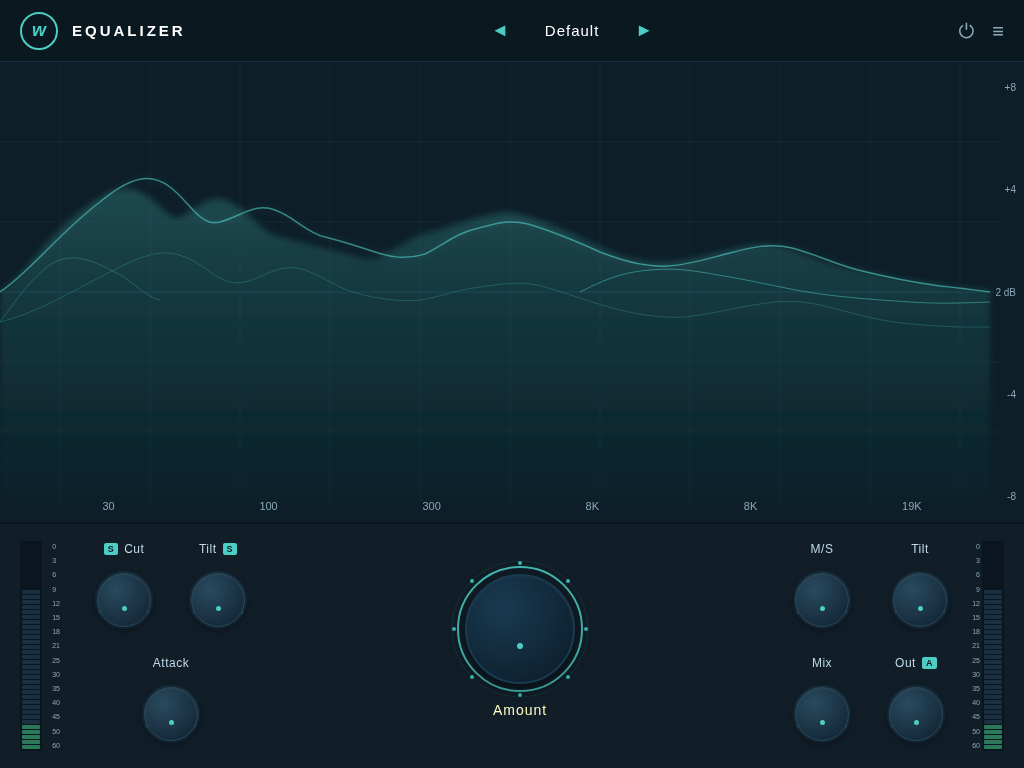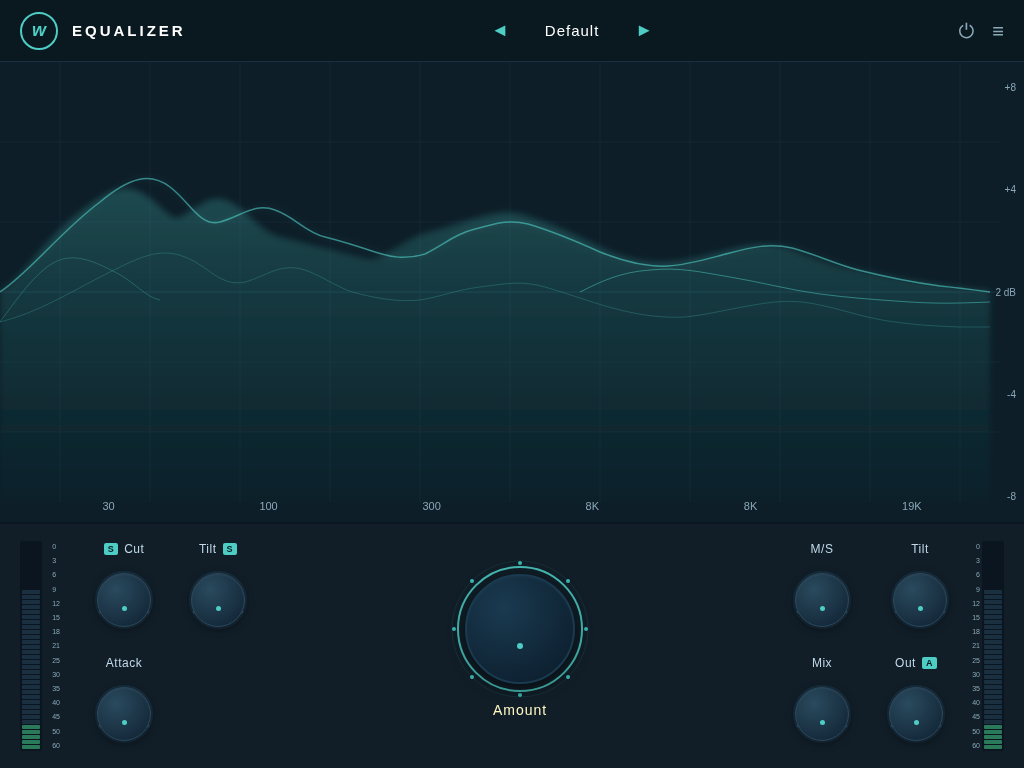--- a/index.html
+++ b/index.html
@@ -462,21 +462,21 @@
             <circle cx="56" cy="44" r="1.5" fill="#2a5060"></circle>
             <circle cx="32" cy="56" r="1.5" fill="#2a5060"></circle>
             <circle cx="8" cy="44" r="1.5" fill="#2a5060"></circle>
             <circle cx="10" cy="20" r="1.5" fill="#2a5060"></circle>
           </svg>
           <div class="knob" style="position:absolute; top:5px; left:5px;"></div>
         </div>
       </div>
     </div>
 
-    <div style="display:flex; gap:30px;">
+    <div style="display:flex; gap:30px;flex-direction:column;">
 
       <div class="knob-with-label">
         <div class="knob-label-top">
           <span>Attack</span>
         </div>
         <div style="position:relative;">
           <svg width="64" height="64" viewBox="0 0 64 64">
             <circle cx="32" cy="32" r="28" fill="none" stroke="#1a3040" stroke-width="2"></circle>
             <circle cx="32" cy="8" r="1.5" fill="#2a5060"></circle>
             <circle cx="54" cy="20" r="1.5" fill="#2a5060"></circle>

